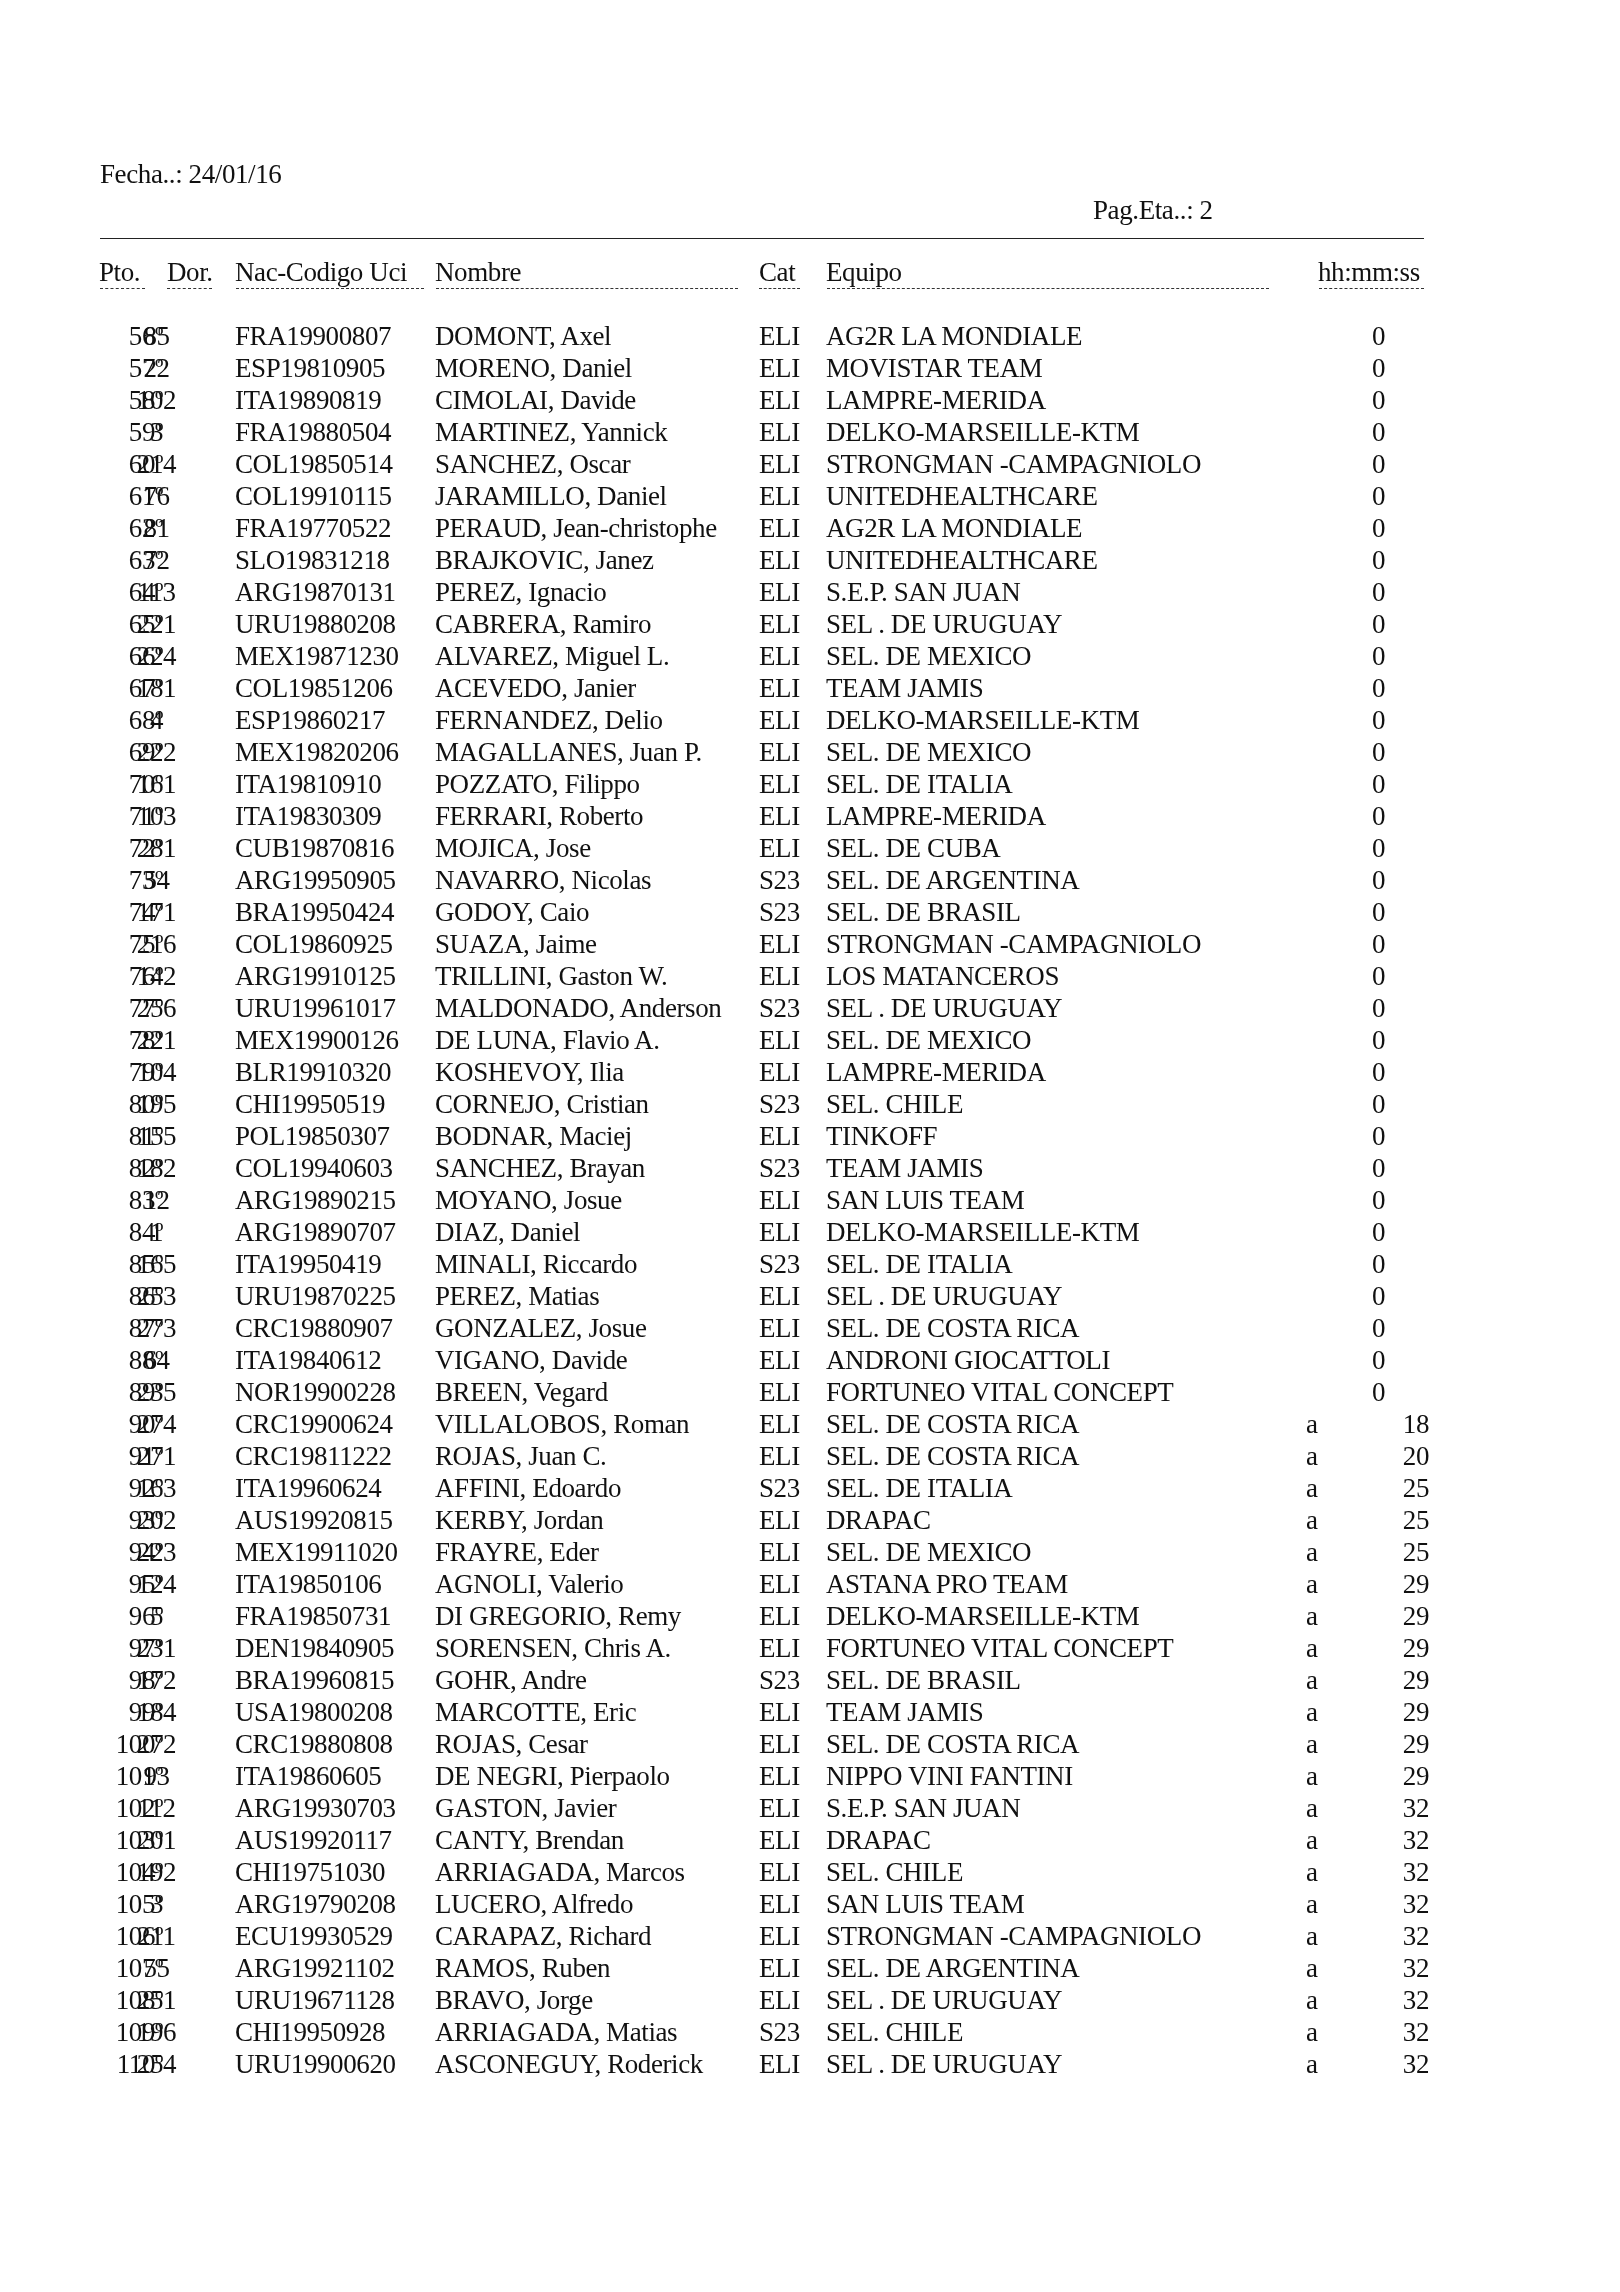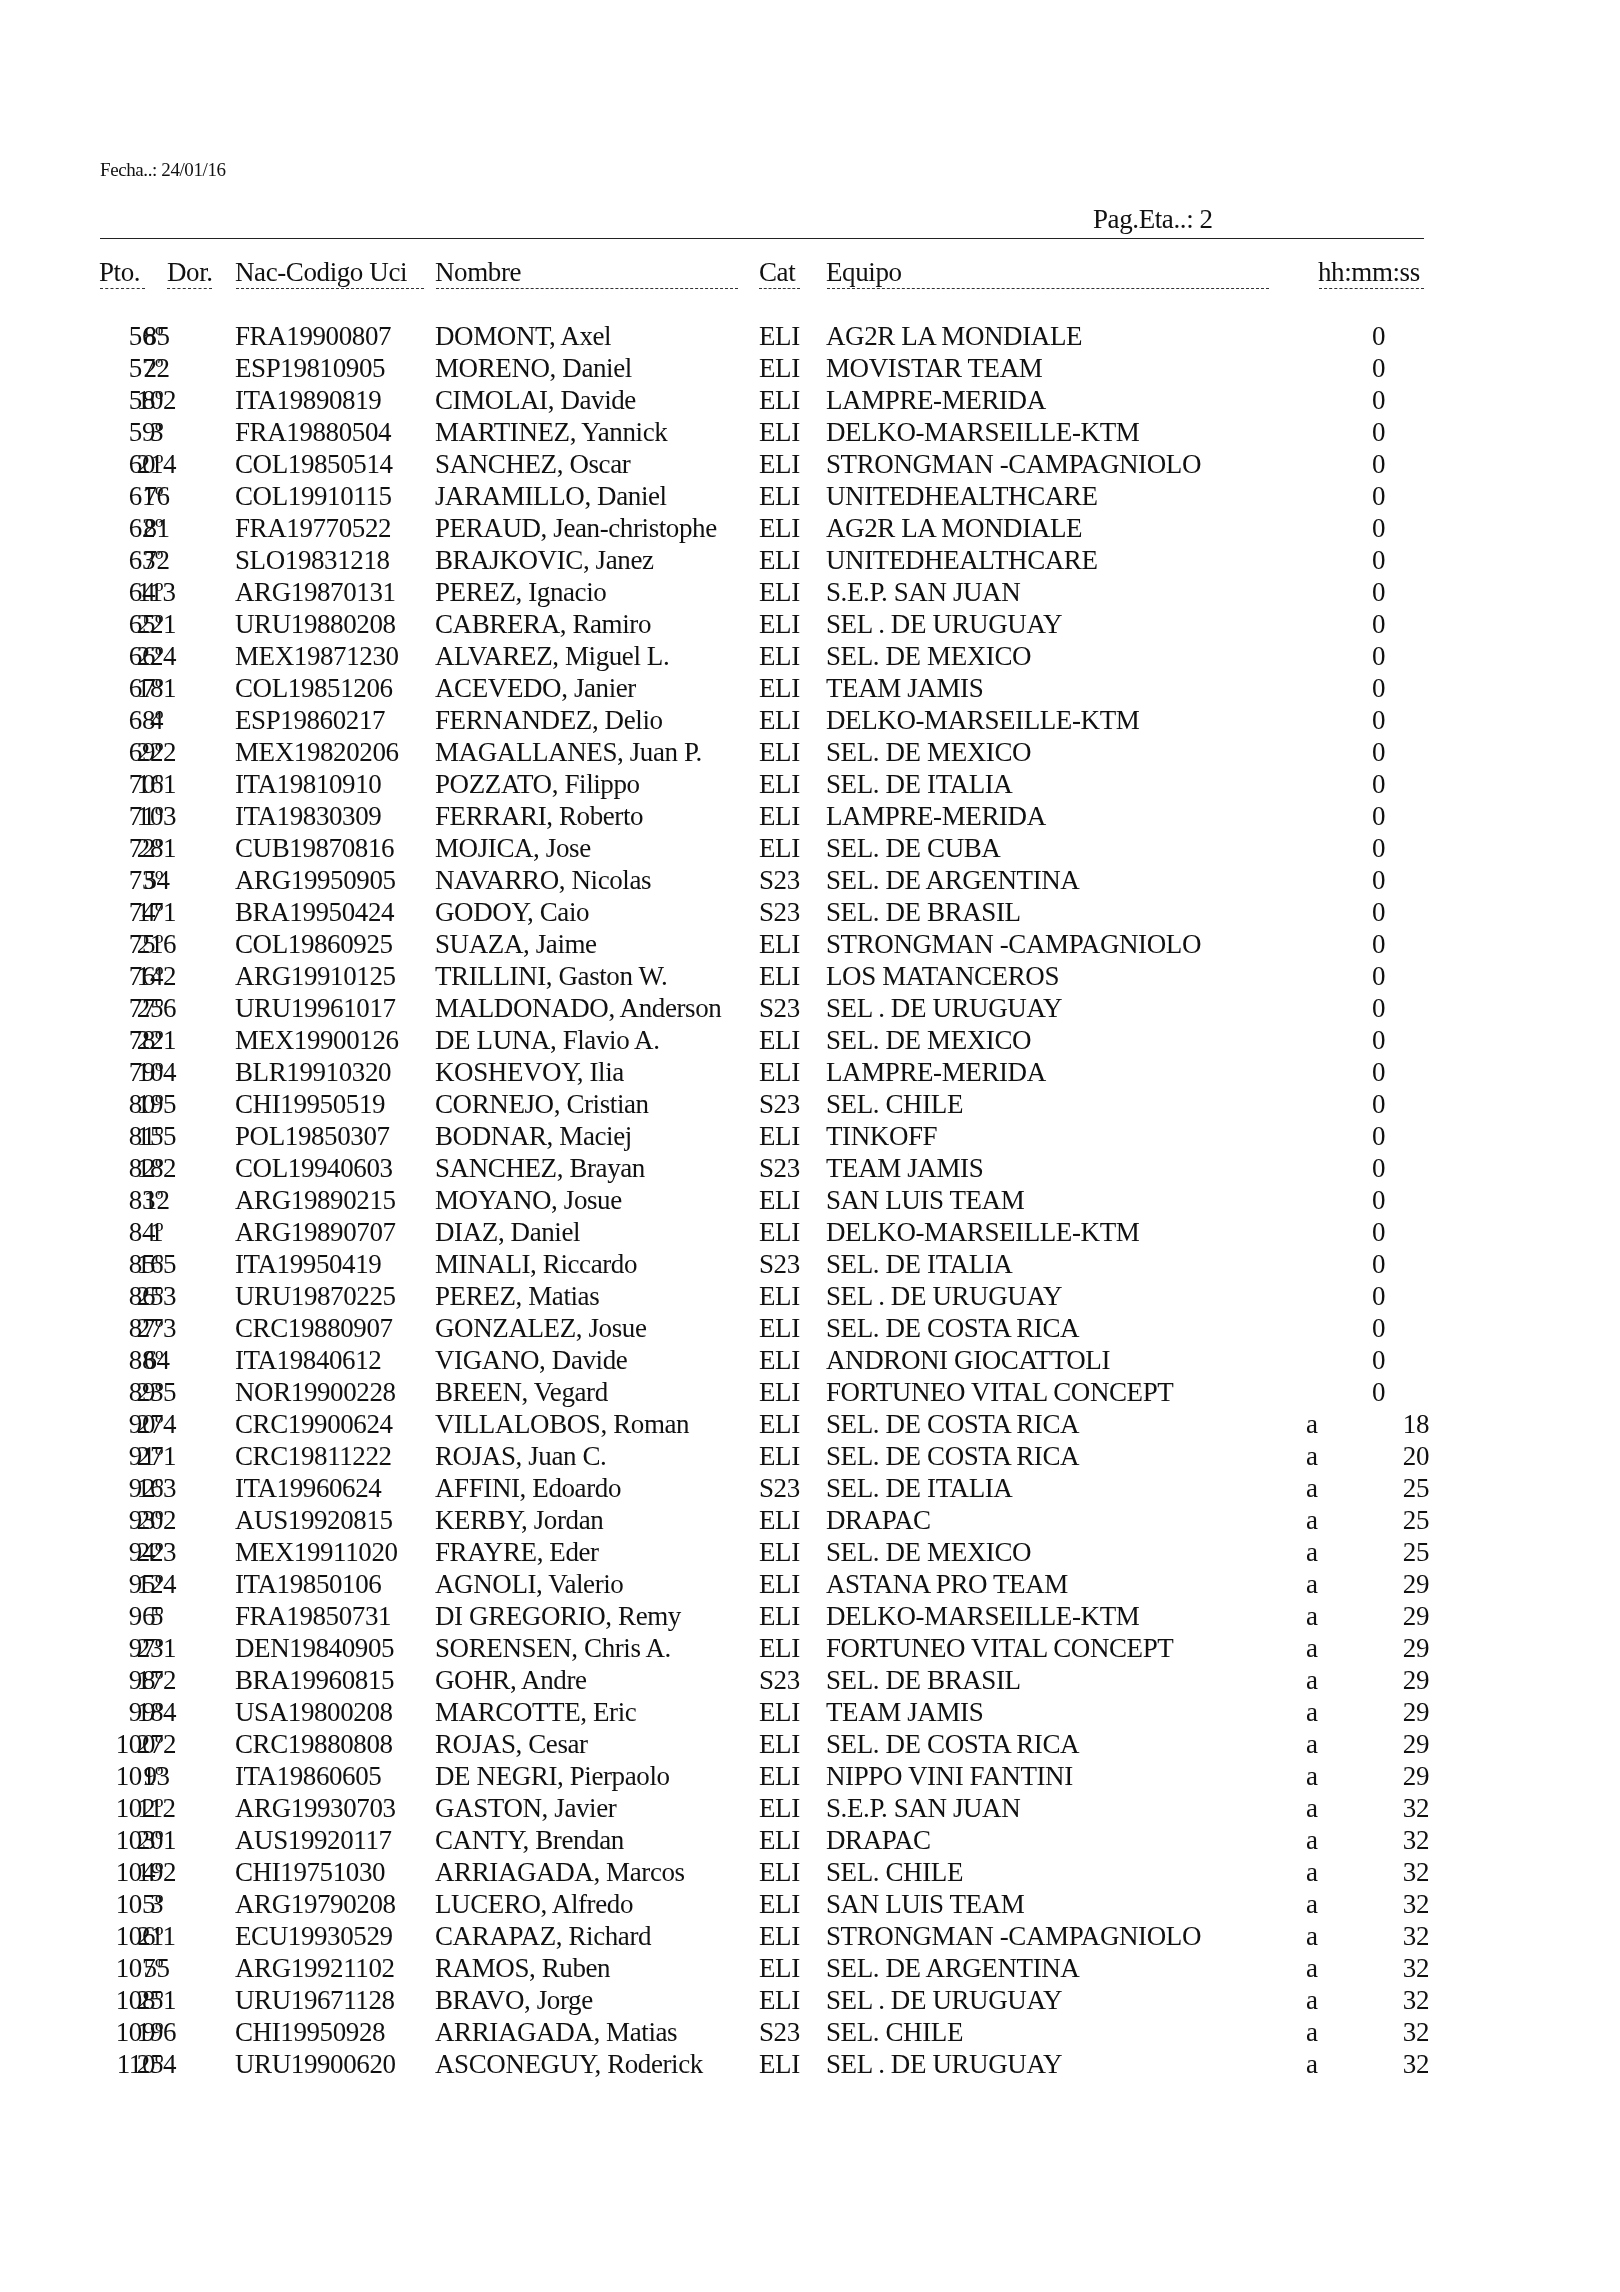--- a/index.html
+++ b/index.html
@@ -2,22 +2,22 @@
 <html style="font-size:14.3px"><head>
 <meta charset="utf-8">
 <style>
   html, body { margin: 0; padding: 0; background: #ffffff; }
   body {
     width: 1620px; height: 2293px; position: relative; overflow: hidden;
     font-family: "Liberation Serif", "DejaVu Serif", serif;
     color: #111111;
   }
   .page { position: absolute; left: 0; top: 0; width: 1620px; height: 2293px; }
-  .fecha { position: absolute; left: 100px; top: 159px; font-size: 19px; letter-spacing: -0.4px; }
-  .pag { position: absolute; left: 1093px; top: 204px; font-size: 27px; letter-spacing: -0.4px; }
+  .fecha { position: absolute; left: 100px; top: 159px; font-size: 27px; letter-spacing: -0.4px; }
+  .pag { position: absolute; left: 1093px; top: 195px; font-size: 27px; letter-spacing: -0.4px; }
   .rule { position: absolute; left: 100px; top: 238px; width: 1324px; height: 0; border-top: 1.8px solid #222; }
   .hdr { position: absolute; top: 257px; font-size: 27px; letter-spacing: -0.4px; white-space: nowrap; }
   .dash { position: absolute; top: 288px; height: 0; border-top: 1.8px dashed #333; }
   .rows { position: absolute; left: 0; top: 321px; width: 1620px; }
   .row { position: relative; height: 32px; font-size: 27px; letter-spacing: -0.4px; white-space: nowrap; }
   .row span { position: absolute; top: 0; }
   .c-pto { width: 82px; left: 81px; text-align: right; }
   .c-dor { width: 107px; left: 103px; text-align: center; }
   .c-uci { left: 235px; }
   .c-nom { left: 435px; }

